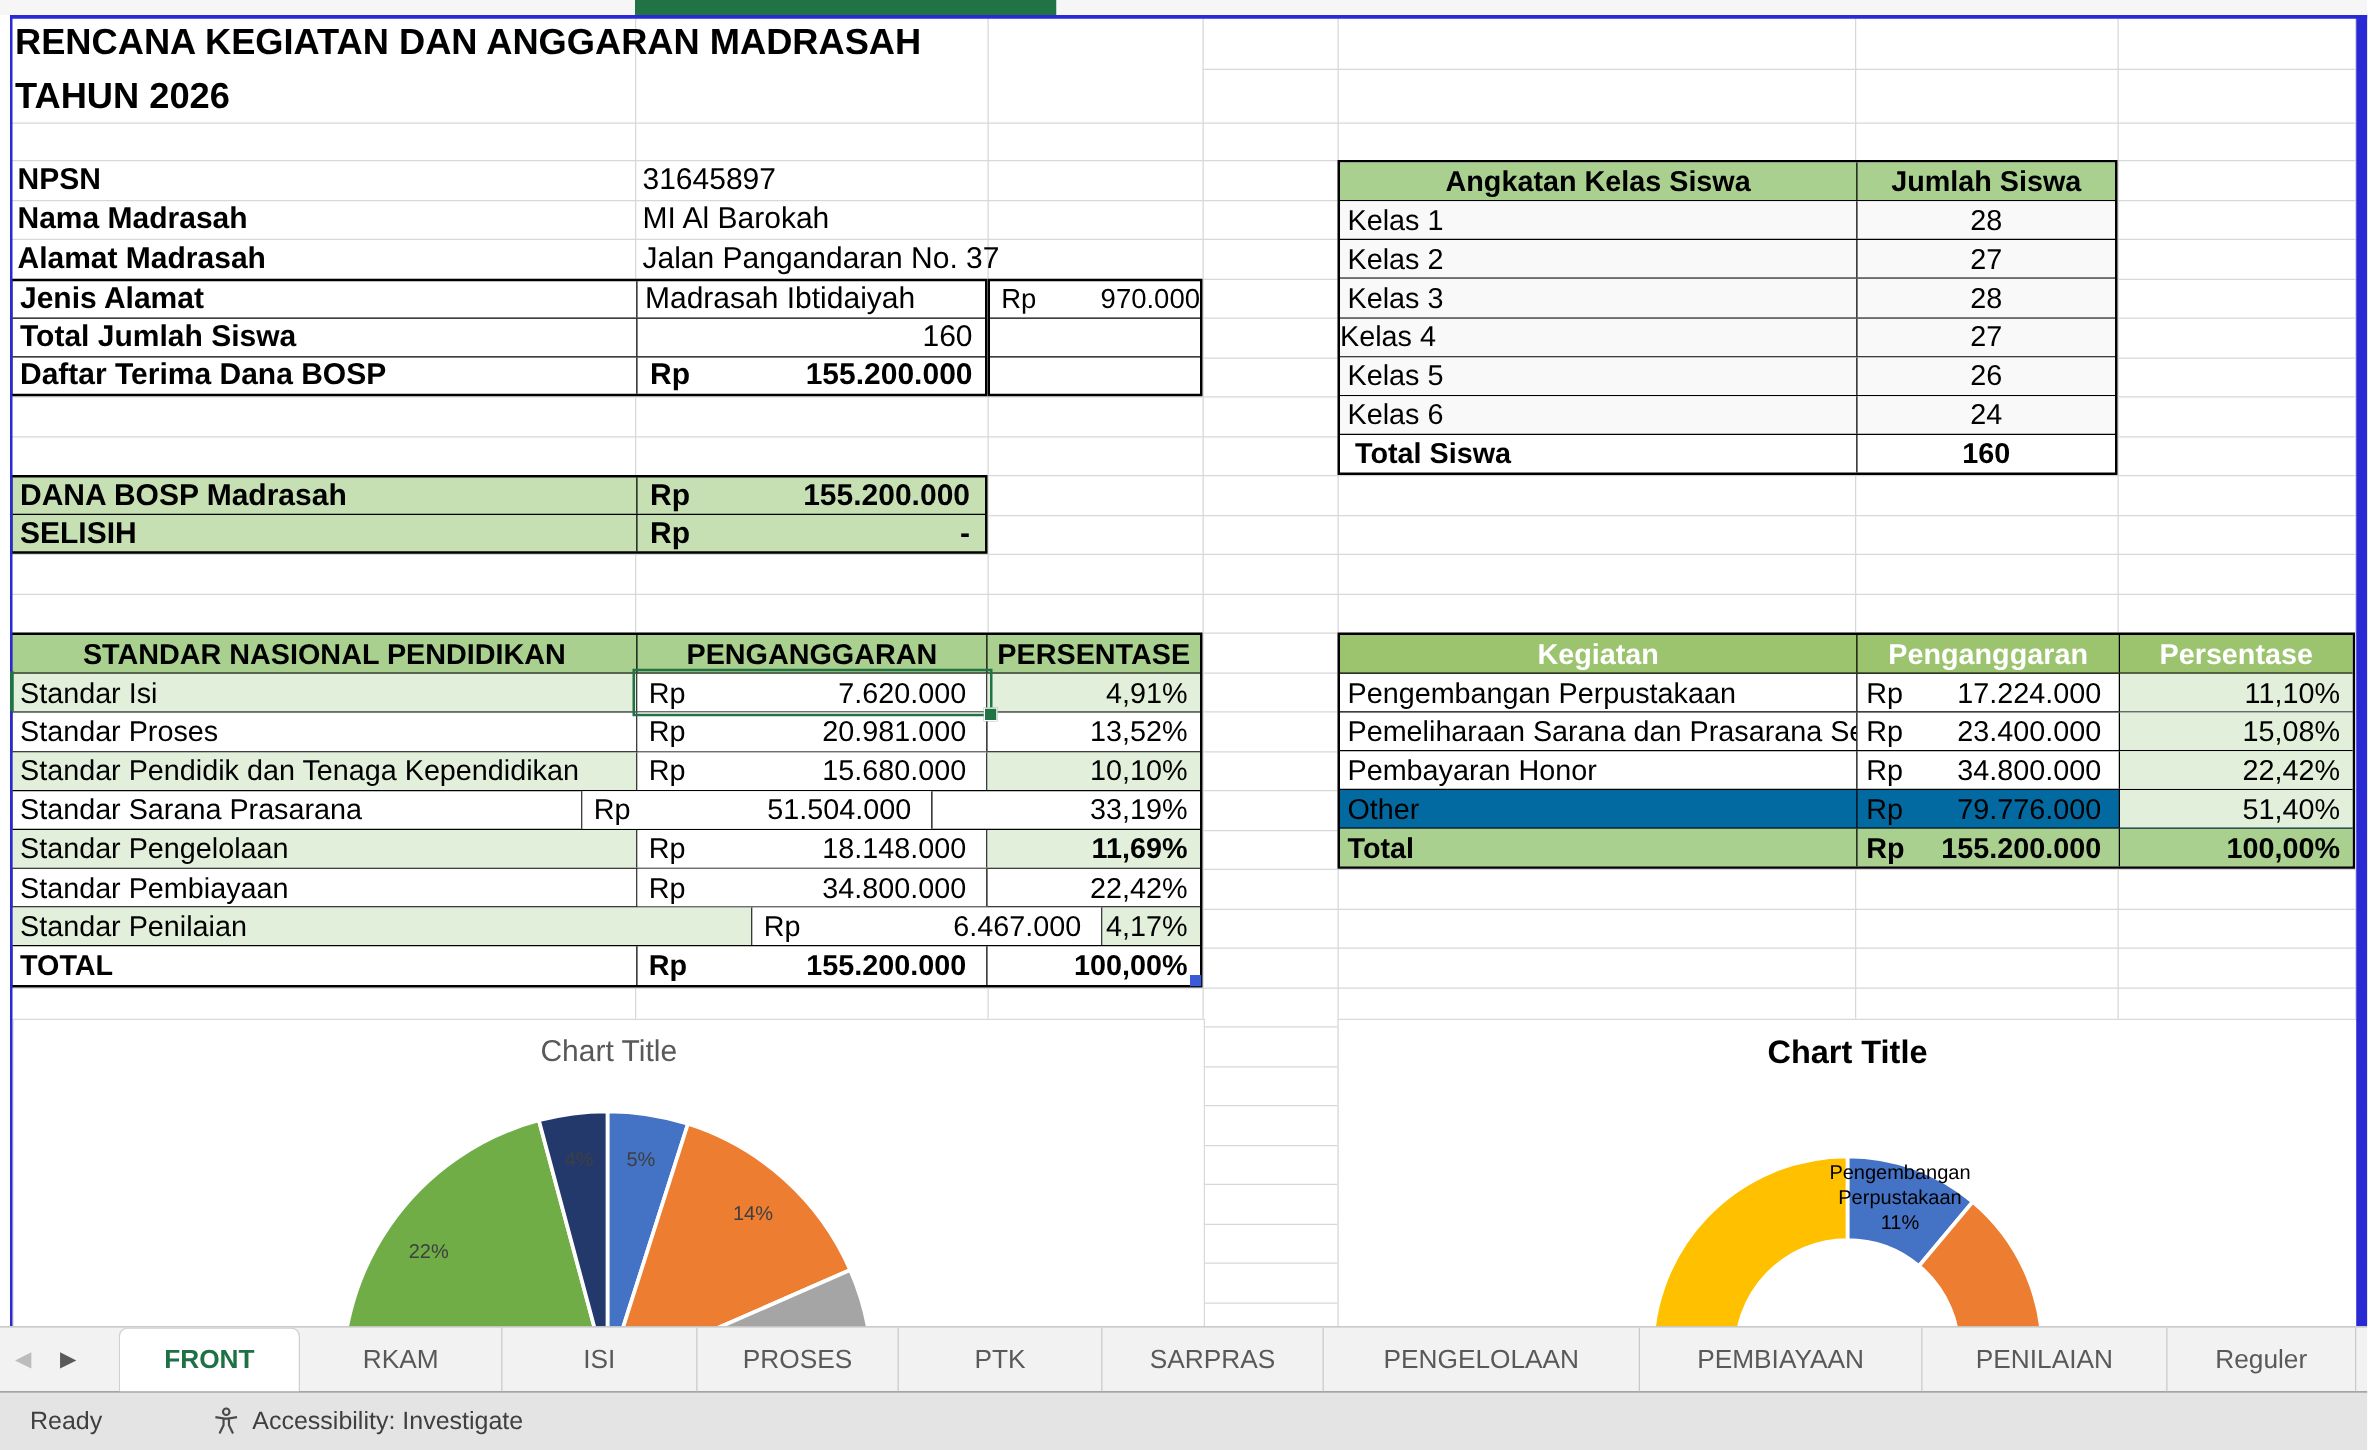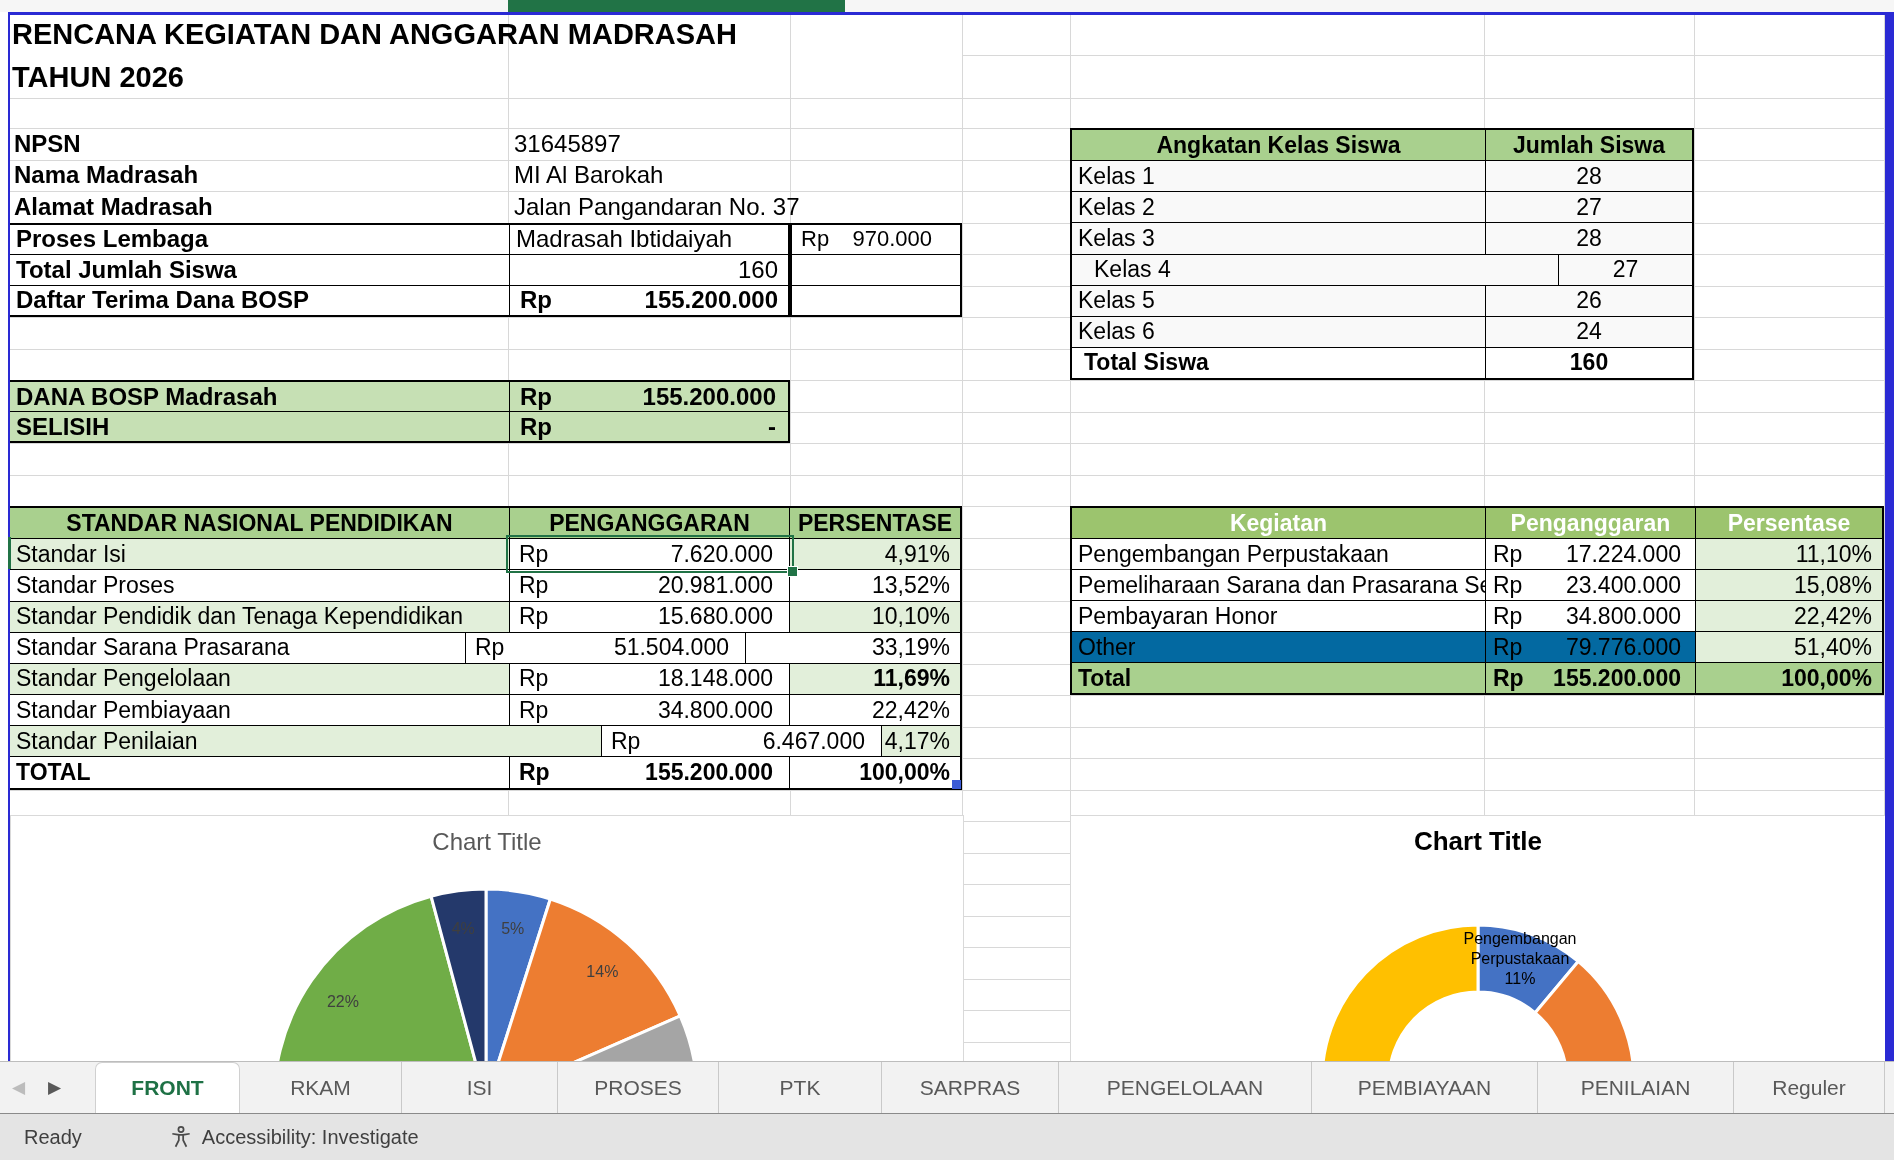--- a/index.html
+++ b/index.html
@@ -109,41 +109,41 @@
         <div class="c val fs24" style="flex:1;">MI Al Barokah</div>
       </div>
       <div class="cellrow" style="height:31.5px;">
         <div class="c lbl fs24" style="width:500px;">Alamat Madrasah</div>
         <div class="c val fs24" style="flex:1;">Jalan Pangandaran No. 37</div>
       </div>
     </div>
 
   <div id="info-box" class="tbl" style="left:8px;top:222.5px;width:782px;height:94.5px;">
       <div class="trow">
-        <div class="c lbl fs24" style="width:500px;">Proses Lembaga</div>
+        <div class="c lbl fs24" style="width:500px;">Jenis Alamat</div>
         <div class="c fs24 val" style="flex:1;">Madrasah Ibtidaiyah</div>
       </div>
       <div class="trow">
         <div class="c lbl fs24" style="width:500px;">Total Jumlah Siswa</div>
         <div class="c fs24 num" style="flex:1;">160</div>
       </div>
       <div class="trow">
         <div class="c lbl fs24" style="width:500px;">Daftar Terima Dana BOSP</div>
         <div class="c fs24" style="flex: 1 1 0%; font-weight: bold; display: flex;">
           <div style="padding-left:10px;">Rp</div>
           <div style="flex:1;text-align:right;padding-right:10px;">155.200.000</div>
         </div>
       </div>
     </div>
 
   <div id="side-box" class="tbl" style="left:790px;top:222.5px;width:172px;height:94.5px;">
       <div class="trow">
         <div class="c fs22" style="flex:1;display:flex;">
           <div style="padding-left:9px;">Rp</div>
-          <div style="flex:1;text-align:right;padding-right:28px;">970.000</div>
+          <div style="flex:1;text-align:right;padding-right:0;">970.000</div>
         </div>
       </div>
       <div class="trow">
         <div class="c" style="flex:1;"></div>
       </div>
       <div class="trow">
         <div class="c" style="flex:1;"></div>
       </div>
     </div>
 
@@ -247,21 +247,21 @@
       </div>
       <div class="trow" style="background:#f9f9f9;">
         <div class="c fs23" style="width:414px;padding-left:6px;">Kelas 2</div>
         <div class="c ctr fs23" style="flex:1;">27</div>
       </div>
       <div class="trow" style="background:#f9f9f9;">
         <div class="c fs23" style="width:414px;padding-left:6px;">Kelas 3</div>
         <div class="c ctr fs23" style="flex:1;">28</div>
       </div>
       <div class="trow" style="background:#f9f9f9;">
-        <div class="c fs23" style="width:487px;padding-left:22px;">Kelas 4</div>
+        <div class="c fs23" style="width:414px;padding-left:0;">Kelas 4</div>
         <div class="c ctr fs23" style="flex:1;">27</div>
       </div>
       <div class="trow" style="background:#f9f9f9;">
         <div class="c fs23" style="width:414px;padding-left:6px;">Kelas 5</div>
         <div class="c ctr fs23" style="flex:1;">26</div>
       </div>
       <div class="trow" style="background:#f9f9f9;">
         <div class="c fs23" style="width:414px;padding-left:6px;">Kelas 6</div>
         <div class="c ctr fs23" style="flex:1;">24</div>
       </div>

